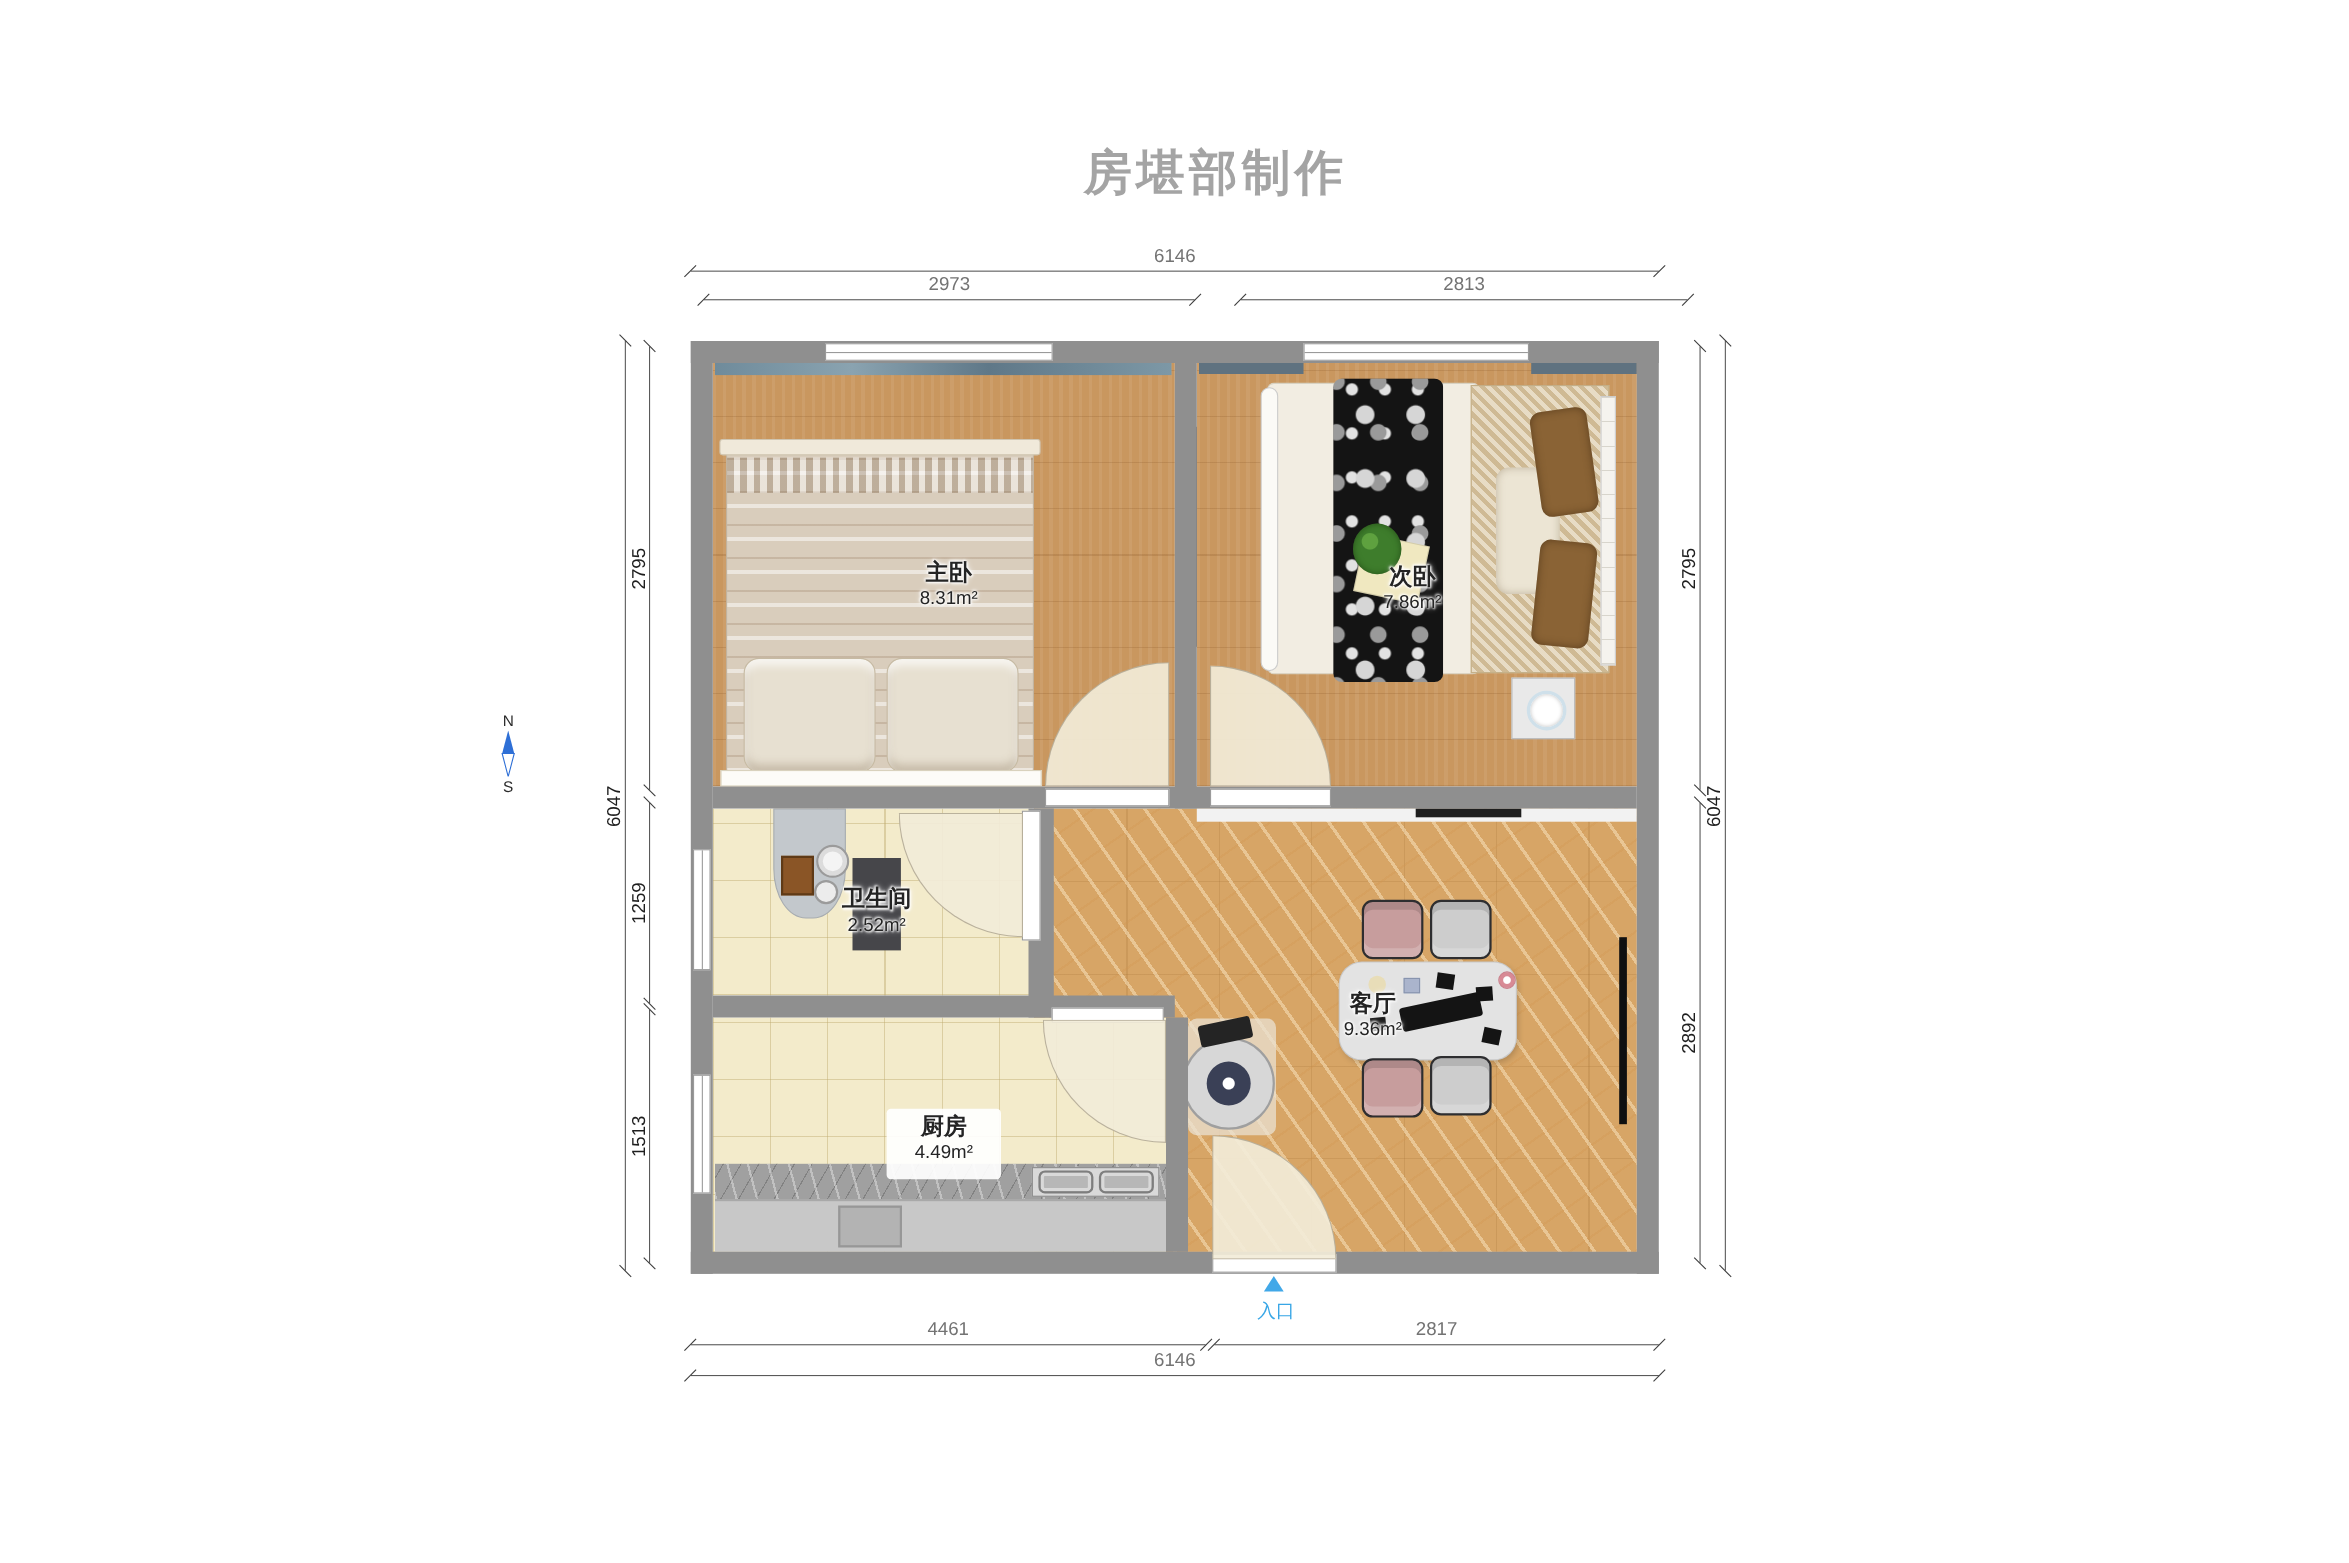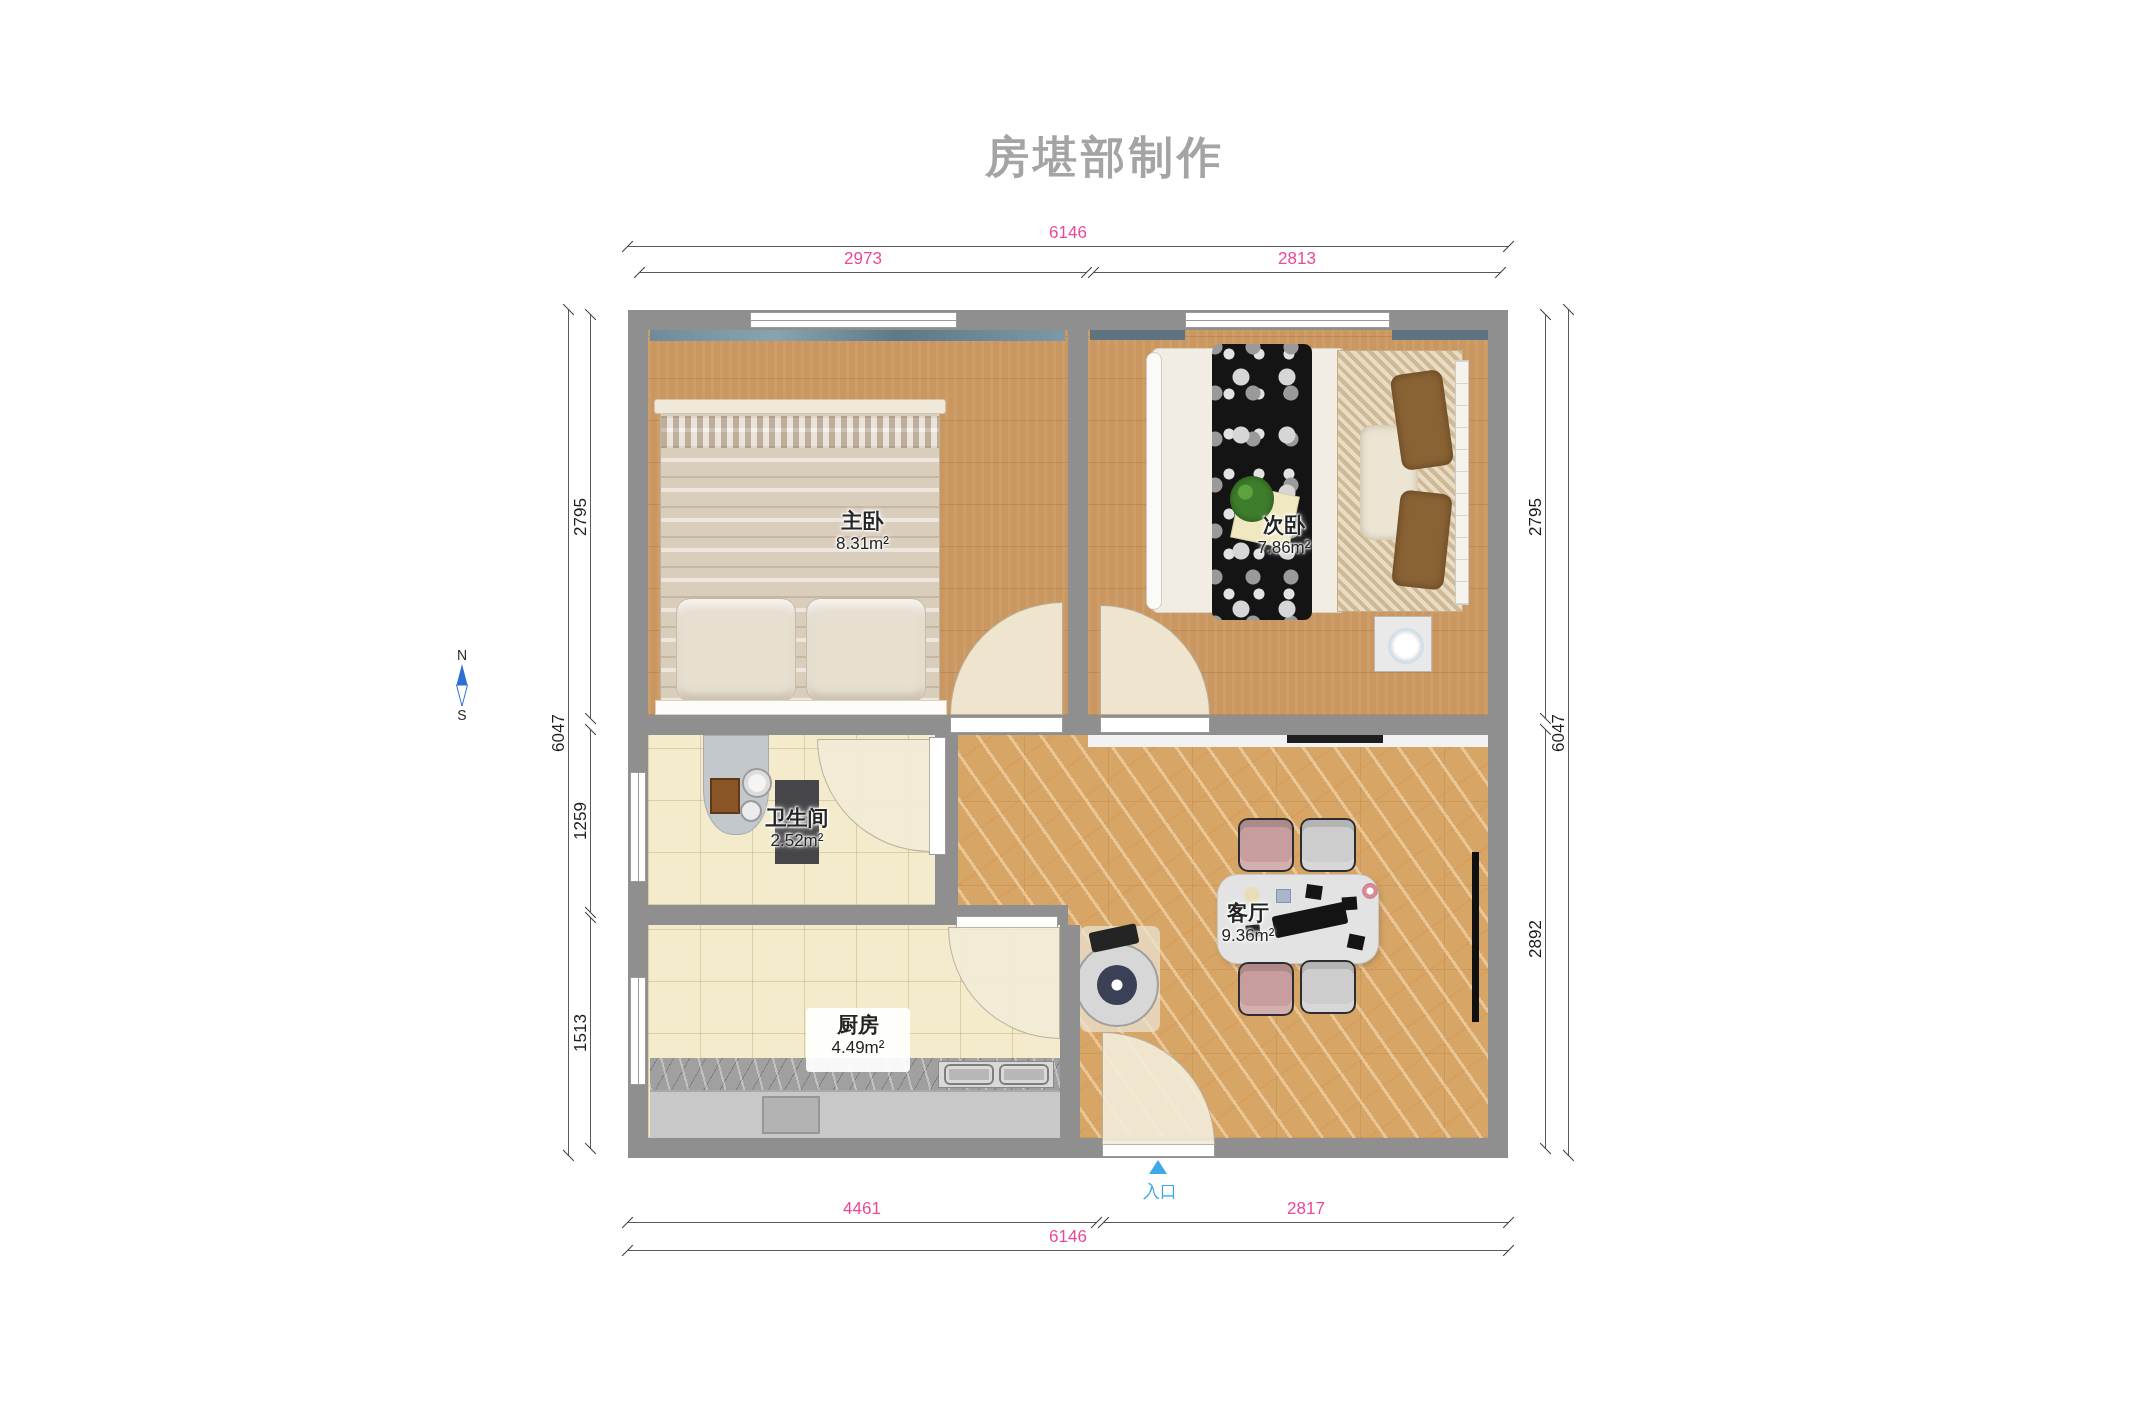--- a/index.html
+++ b/index.html
@@ -42,21 +42,21 @@
   .leaf{background:#ffffff;border:1px solid #9b9b9b;box-sizing:border-box;}
 
   
   .dimh{height:0;border-top:1px solid #5a5a5a;}
   .dimv{width:0;border-left:1px solid #5a5a5a;}
   .dimh i,.dimh b{position:absolute;width:1px;height:15px;background:#3c3c3c;top:-8px;transform:rotate(45deg);}
   .dimh i{left:-1px;} .dimh b{right:-1px;}
   .dimv i,.dimv b{position:absolute;width:15px;height:1px;background:#3c3c3c;left:-8px;transform:rotate(45deg);}
   .dimv i{top:-1px;} .dimv b{bottom:-1px;}
   .dimh .lbl{position:absolute;left:50%;transform:translateX(-50%);bottom:4px;
-             font-size:17px;color:#ec4899;white-space:nowrap;}
+             font-size:17px;color:#737373;white-space:nowrap;}
   .dimv .lbl{position:absolute;top:50%;left:-10px;transform:translate(-50%,-50%) rotate(-90deg);
              font-size:17px;color:#1e1e1e;white-space:nowrap;}
 
   
   .room-label{text-align:center;color:#242424;
      text-shadow:0 0 3px #fff,0 0 6px #fff,1px 1px 2px #fff,-1px -1px 2px #fff;}
   .room-label .nm{font-size:21px;font-weight:700;line-height:1.25;text-align:center;}
   .room-label .ar{font-size:17px;line-height:1.2;}
 
   
@@ -233,21 +233,21 @@
   <div class="abs dimh" style="left:628px;top:246px;width:880px;">
     <i></i>
       <b></b>
       <span class="lbl">6146</span>
   </div>
   <div class="abs dimh" style="left:640px;top:272px;width:446px;">
     <i></i>
       <b></b>
       <span class="lbl">2973</span>
   </div>
-  <div class="abs dimh" style="left:1094px;top:272px;width:406px;">
+  <div class="abs dimh" style="left:1128px;top:272px;width:406px;">
     <i></i>
       <b></b>
       <span class="lbl">2813</span>
   </div>
 
   <div class="abs dimh" style="left:628px;top:1222px;width:468px;">
     <i></i>
       <b></b>
       <span class="lbl">4461</span>
   </div>

